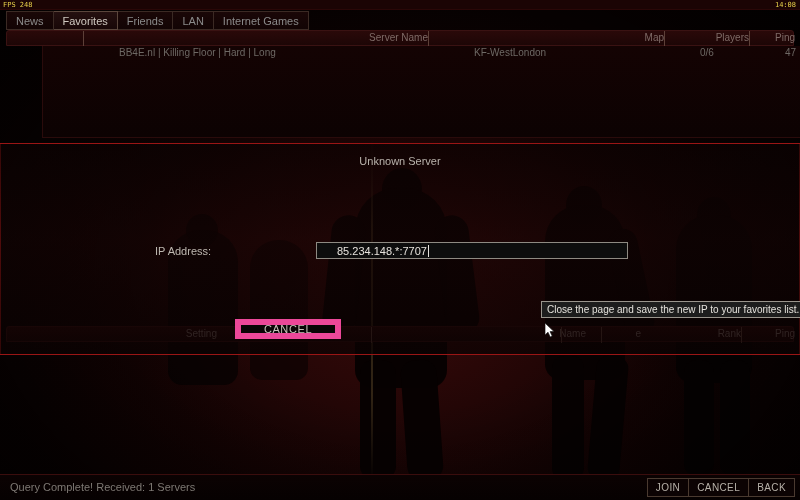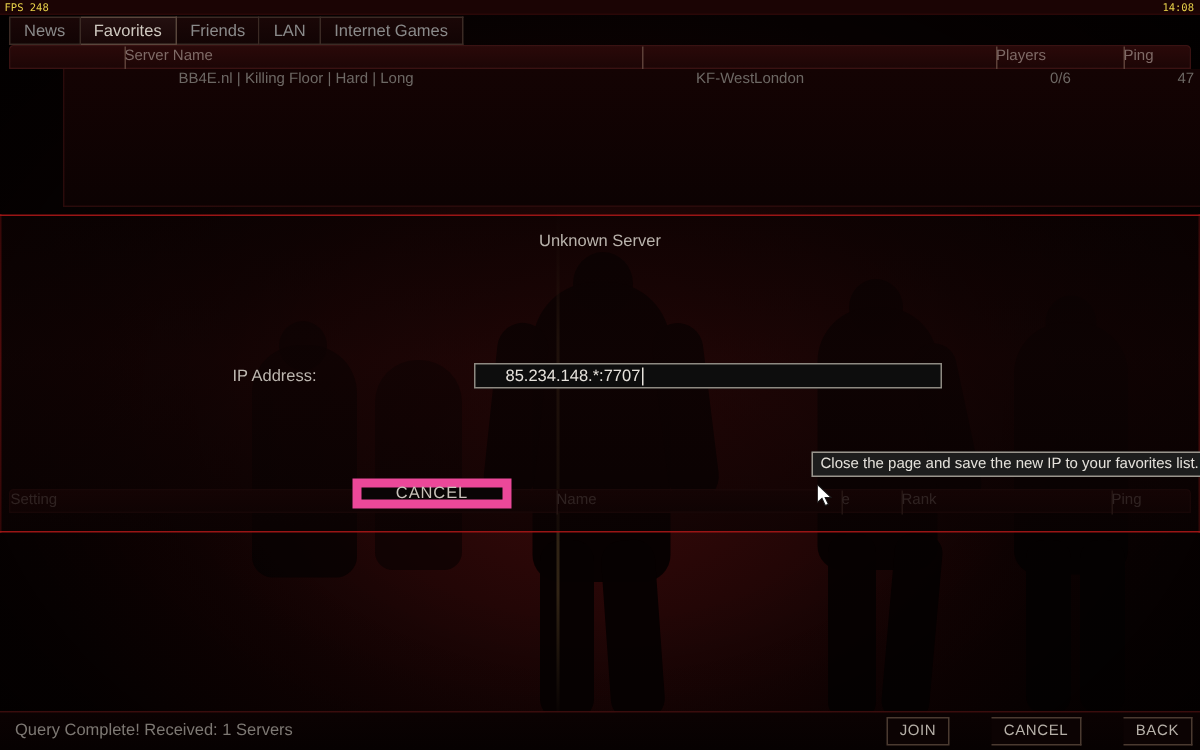--- a/index.html
+++ b/index.html
@@ -141,21 +141,21 @@
     position: absolute;
     top: 0;
     width: 1px; height: 16px;
     background: #5d4038;
   }
   .col-label {
     position: absolute;
     top: 1px;
     font-size: 10px;
     color: #7e6a66;
-    text-align: left;
+    text-align: right;
     white-space: nowrap;
   }
 
   .list-rows {
     position: absolute;
     left: 6px; top: 46px;
     width: 788px; height: 92px;
     background: linear-gradient(180deg, #140303 0%, #0c0202 100%);
     border: 1px solid #2a0b0b;
     border-top: none;
@@ -311,21 +311,20 @@
     left: 10px; top: 481px;
     font-size: 11px;
     color: #7d7873;
     white-space: nowrap;
   }
   .btnbar {
     position: absolute;
     right: 5px; top: 478px;
     height: 19px;
     display: flex;
-    gap: 28px;
   }
   .btn-sm {
     display: flex;
     align-items: center;
     padding: 0 8px;
     font-size: 10px;
     color: #b6b0a8;
     background: #0c0303;
     border: 1px solid #4a3a30;
     border-left: none;
@@ -375,29 +374,30 @@
       <div class="tab active">Favorites</div>
       <div class="tab">Friends</div>
       <div class="tab">LAN</div>
       <div class="tab">Internet Games</div>
     </div>
 
   <div class="list-head" id="listhead">
       <div class="col-sep" style="left: 76px;"></div>
       <div class="col-label" style="left: 76px; width: 345px;">Server Name</div>
       <div class="col-sep" style="left: 421px;"></div>
+      <div class="col-label" style="left: 421px; width: 236px;">Map</div>
       <div class="col-sep" style="left: 657px;"></div>
       <div class="col-label" style="left: 657px; width: 85px;">Players</div>
       <div class="col-sep" style="left: 742px;"></div>
       <div class="col-label" style="left: 742px; width: 46px;">Ping</div>
     </div>
   <div class="list-rows" id="listrows">
       <div class="row" style="top: 0px;">
         <div class="cell" style="left: 76px; width: 345px; text-align: left;">BB4E.nl | Killing Floor | Hard | Long</div>
-        <div class="cell" style="left: 421px; width: 236px; text-align: left;">KF-WestLondon</div>
+        <div class="cell" style="left: 431px; width: 236px; text-align: left;">KF-WestLondon</div>
         <div class="cell" style="left: 657px; width: 85px; text-align: left;">0/6</div>
         <div class="cell" style="left: 742px; width: 46px; text-align: left;">47</div>
       </div>
     </div>
 
   <div class="list-head2" id="listhead2">
       <div class="col-label" style="left: 0px; width: 210px;">Setting</div>
       <div class="col-sep" style="left: 364px;"></div>
       <div class="col-label" style="left: 364px; width: 215px;">Name</div>
       <div class="col-sep" style="left: 554px;"></div>

